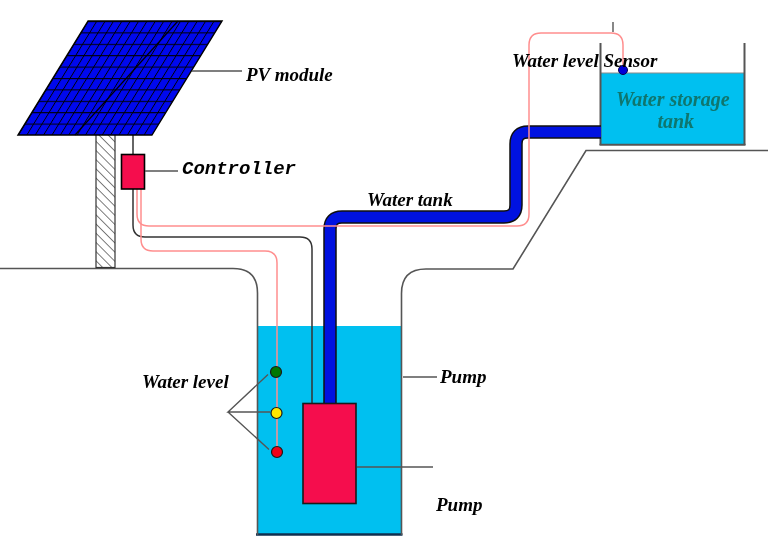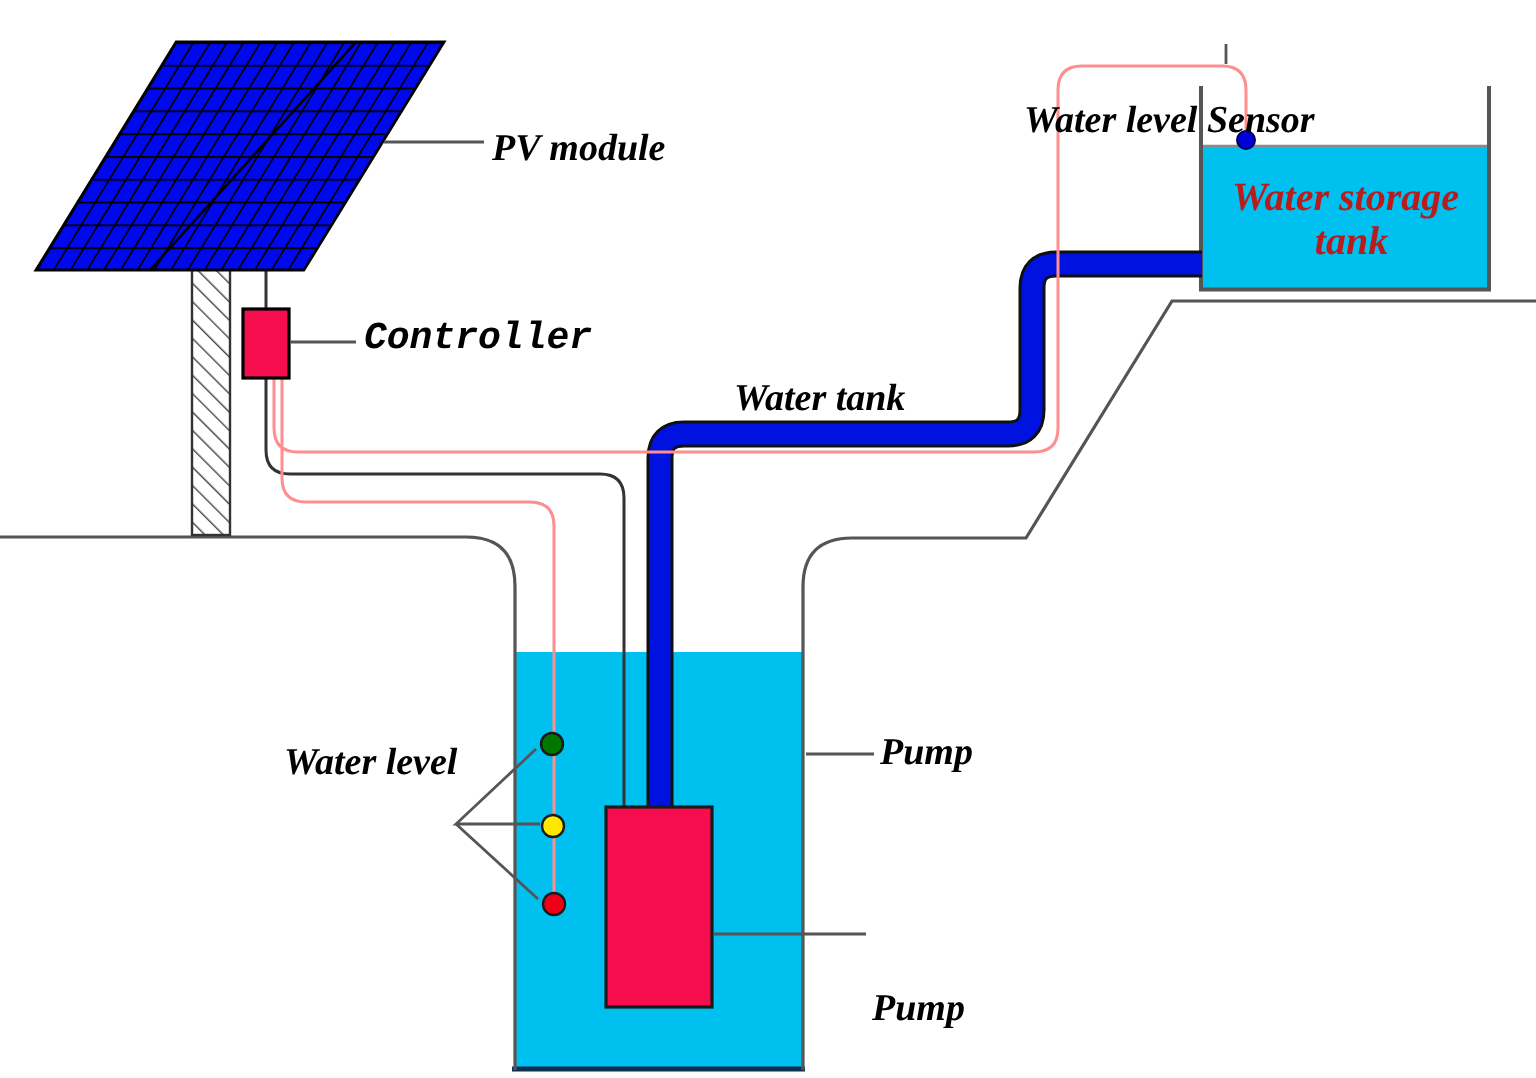--- a/index.html
+++ b/index.html
@@ -2,21 +2,21 @@
 <html><head>
 <meta charset="utf-8">
 <style>
   html,body{margin:0;padding:0;background:#fff;}
   #stage{position:relative;width:768px;height:539px;background:#ffffff;overflow:hidden;
          font-family:"Liberation Serif",serif;}
   #stage svg{position:absolute;left:0;top:0;}
   .lbl{position:absolute;font-family:"Liberation Serif",serif;font-style:italic;font-weight:bold;
        font-size:19px;color:#000;white-space:nowrap;line-height:21px;}
   .lbl .l2{margin-left:6px;text-align:center;}
-  .tanklbl{font-size:20px;color:#b91c1c;line-height:22px;}
+  .tanklbl{font-size:20px;color:#0f766e;line-height:22px;}
 </style>
 </head>
 <body>
 
 <div id="stage">
 
   <svg width="768" height="539" viewBox="0 0 768 539">
     <defs>
       <pattern id="pvgrid" width="8.375" height="11.4" patternUnits="userSpaceOnUse">
         <rect width="8.375" height="11.4" fill="#0008EE"></rect>

